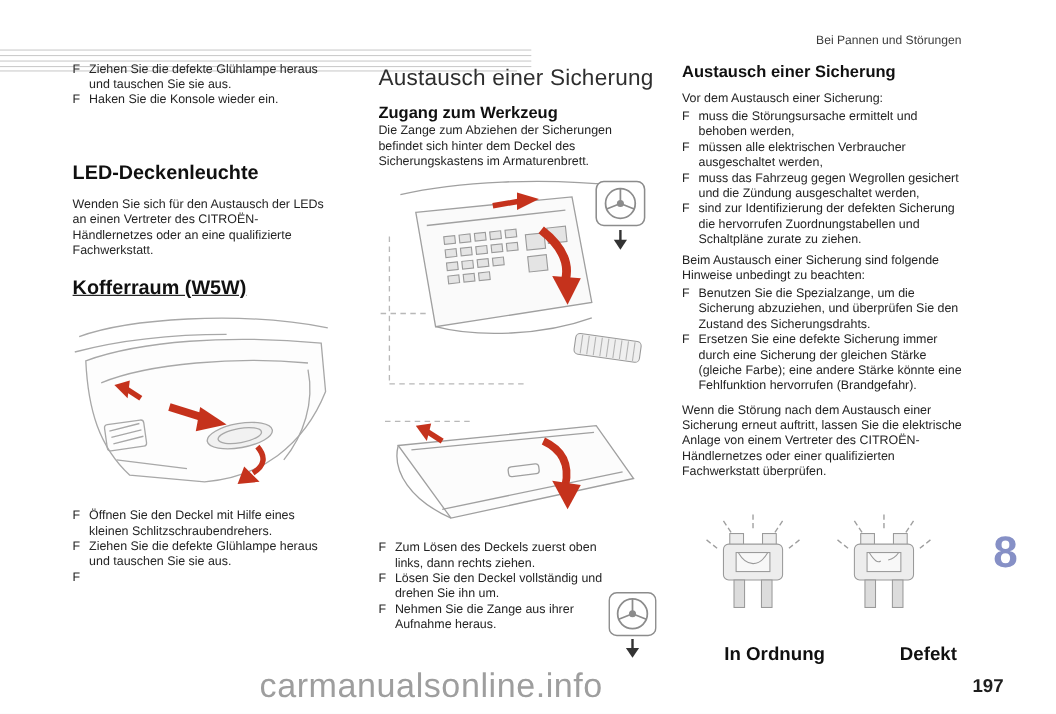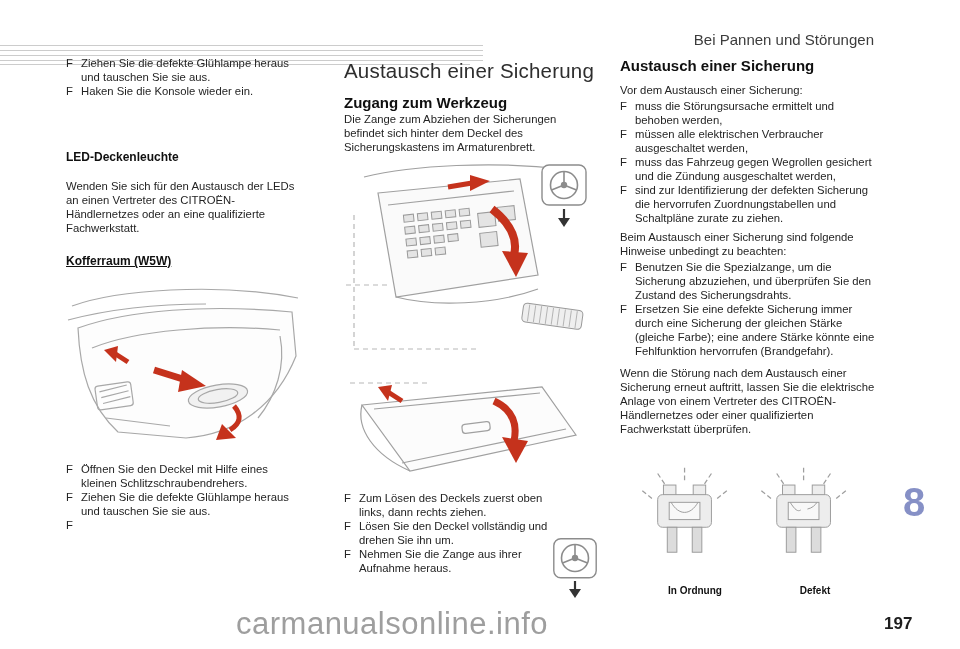--- a/index.html
+++ b/index.html
@@ -1,47 +1,47 @@
 <!DOCTYPE html>
 <html><head>
 <meta charset="utf-8">
 <style>
   html,body{margin:0;padding:0;background:#e9e9e9;}
   .page{position:relative;width:960px;height:649px;background:#ffffff;overflow:hidden;
         font-family:"Liberation Sans",sans-serif;color:#242424;}
   .decor-line{position:absolute;left:0;width:483px;height:1px;background:#cccccc;}
-  .hdr{position:absolute;top:31px;right:86px;font-size:15px;color:#3c3c3c;}
+  .hdr{position:absolute;top:31px;right:86px;font-size:11px;color:#3c3c3c;}
   .col{position:absolute;}
   .col1{left:66px;top:56px;width:238px;}
   .col2{left:344px;top:58px;width:250px;}
   .col3{left:620px;top:56px;width:256px;}
   .para,.btxt,.marker{font-size:11.3px;line-height:14px;}
   .bullet{display:flex;}
   .marker{flex:0 0 15px;}
   .h-big{font-size:20.5px;font-weight:400;color:#2e2e2e;letter-spacing:.2px;line-height:26px;}
   .h-bold{font-size:15px;font-weight:700;color:#101010;line-height:19px;}
-  .h-mid{font-size:12px;font-weight:700;color:#101010;line-height:18px;}
+  .h-mid{font-size:18px;font-weight:700;color:#101010;line-height:18px;}
   .c1-h1{margin-top:50px;}
   .c1-p{margin-top:13px;}
   .c1-h2{margin-top:17px;text-decoration:underline;}
   .c1-svg{margin-top:6px;display:block;}
   .c1-b2{margin-top:6px;}
   .c2-sub{margin-top:9px;}
   .c2-p{}
   .c2-s1{margin-top:3px;display:block;}
   .c2-s2{margin-top:4px;display:block;}
   .c2-b{margin-top:4px;width:212px;}
   .c3-intro{margin-top:8px;}
   .c3-b1{margin-top:2px;}
   .c3-p2{margin-top:5px;}
   .c3-b2{margin-top:2px;}
   .c3-p3{margin-top:8px;}
   .c3-svg{margin-top:26px;display:block;margin-left:6px;}
   .steer2{position:absolute;left:553px;top:538px;}
-  .fuse-label{position:absolute;top:585px;font-size:10px;font-weight:700;text-align:center;color:#101010;}
+  .fuse-label{position:absolute;top:585px;font-size:17px;font-weight:700;text-align:right;color:#101010;}
   .fuse-label.ok{left:640px;width:110px;}
   .fuse-label.bad{left:760px;width:110px;}
   .chapter{position:absolute;left:903px;top:480px;font-size:40px;font-weight:700;color:#8690c6;line-height:44px;}
   .pagenum{position:absolute;left:884px;top:614px;font-size:17px;font-weight:700;color:#1e1e1e;}
   .watermark{position:absolute;left:192px;top:606px;font-size:31px;color:#9e9e9e;letter-spacing:.5px;white-space:nowrap;margin-left:44px;}
 </style>
 </head>
 <body>
 
 <div class="page">

